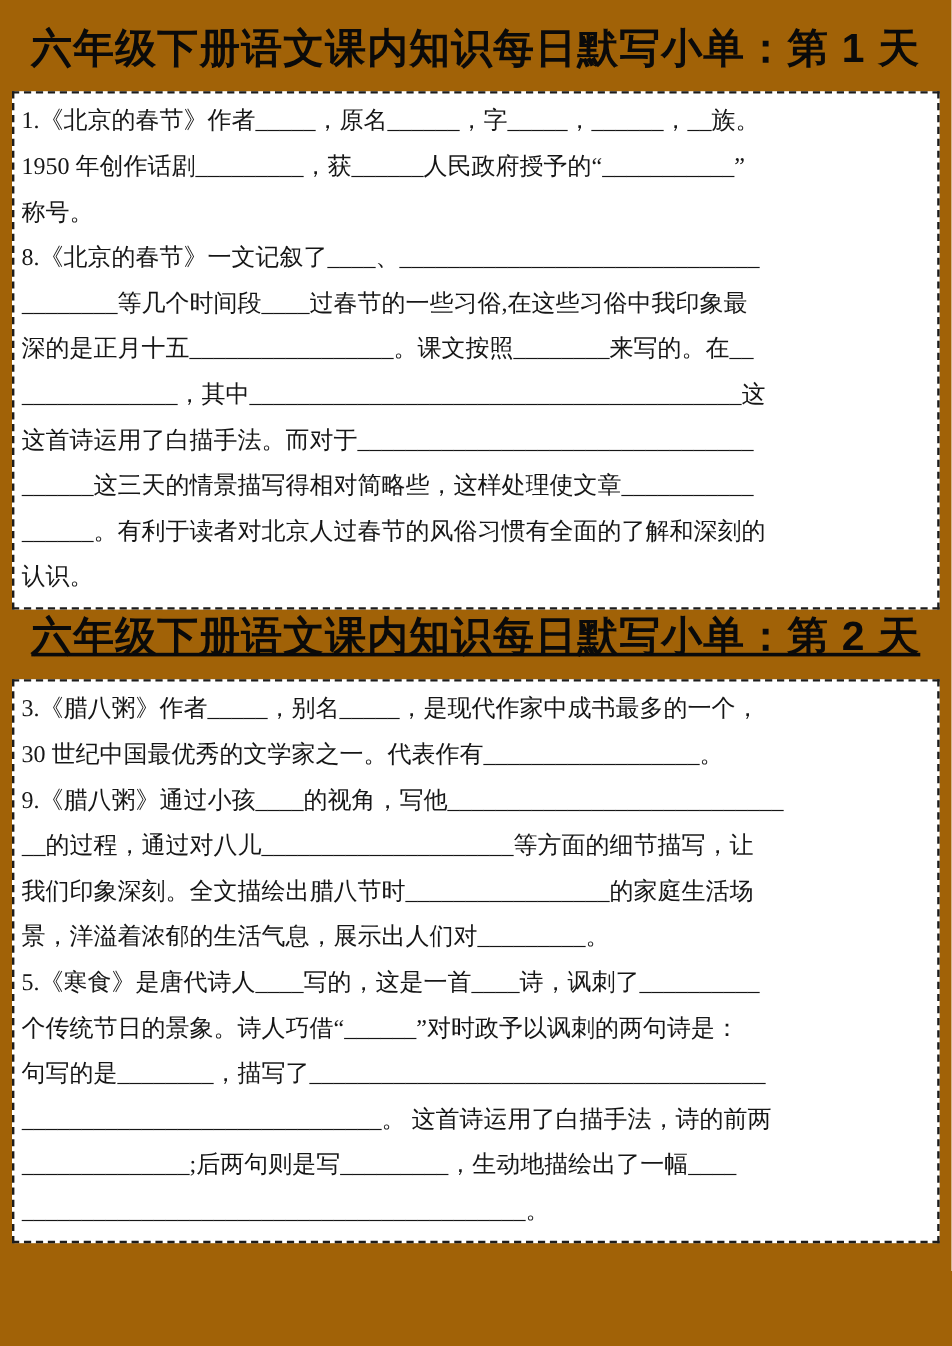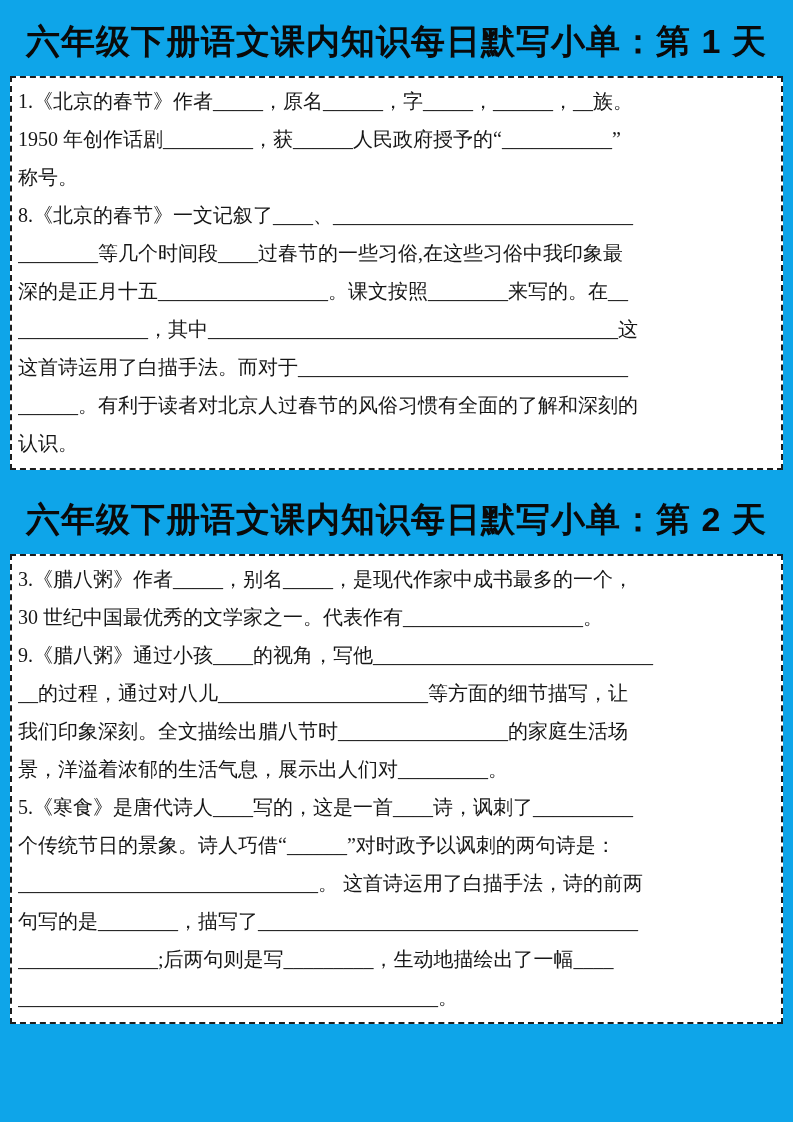--- a/index.html
+++ b/index.html
@@ -1,35 +1,35 @@
 <!DOCTYPE html>
 <html><head>
 <meta charset="utf-8">
 <style>
   html, body { margin: 0; padding: 0; background: #ffffff; }
   .page {
     position: relative;
     width: 793px;
     height: 1122px;
-    background: #0ea5e9;
+    background: #a16207;
     color: #111111;
     font-family: "Liberation Serif", "DejaVu Serif", serif;
     overflow: hidden;
   }
   .ws-title {
     text-align: center;
     font-family: "Liberation Sans", "DejaVu Sans", sans-serif;
     font-weight: bold;
     font-size: 34px;
     line-height: 42px;
     letter-spacing: 1px;
     color: #0a0a0a;
     margin-top: 20px;
   }
-  .ws-title.second { margin-top: 28px; }
+  .ws-title.second { margin-top: 2px; text-decoration: underline; }
   .ws-box {
     margin: 14px 10px 0 10px;
     border: 2px dashed #1c1c1c;
     padding: 4px 6px 6px 6px;
     background: #ffffff;
   }
   .ws-line {
     font-size: 20px;
     line-height: 38px;
     white-space: nowrap;
@@ -46,34 +46,35 @@
 
   <div class="ws-box">
     <div class="ws-line">1.《北京的春节》作者_____，原名______，字_____，______，__族。</div>
     <div class="ws-line">1950 年创作话剧_________，获______人民政府授予的“___________”</div>
     <div class="ws-line">称号。</div>
     <div class="ws-line">8.《北京的春节》一文记叙了____、______________________________</div>
     <div class="ws-line">________等几个时间段____过春节的一些习俗,在这些习俗中我印象最</div>
     <div class="ws-line">深的是正月十五_________________。课文按照________来写的。在__</div>
     <div class="ws-line">_____________，其中_________________________________________这</div>
     <div class="ws-line">这首诗运用了白描手法。而对于_________________________________</div>
+    <div class="ws-line">______这三天的情景描写得相对简略些，这样处理使文章___________</div>
     <div class="ws-line">______。有利于读者对北京人过春节的风俗习惯有全面的了解和深刻的</div>
     <div class="ws-line">认识。</div>
   </div>
 
   <div class="ws-title second">六年级下册语文课内知识每日默写小单：第 2 天</div>
 
   <div class="ws-box">
     <div class="ws-line">3.《腊八粥》作者_____，别名_____，是现代作家中成书最多的一个，</div>
     <div class="ws-line">30 世纪中国最优秀的文学家之一。代表作有__________________。</div>
     <div class="ws-line">9.《腊八粥》通过小孩____的视角，写他____________________________</div>
     <div class="ws-line">__的过程，通过对八儿_____________________等方面的细节描写，让</div>
     <div class="ws-line">我们印象深刻。全文描绘出腊八节时_________________的家庭生活场</div>
     <div class="ws-line">景，洋溢着浓郁的生活气息，展示出人们对_________。</div>
     <div class="ws-line">5.《寒食》是唐代诗人____写的，这是一首____诗，讽刺了__________</div>
     <div class="ws-line">个传统节日的景象。诗人巧借“______”对时政予以讽刺的两句诗是：</div>
+    <div class="ws-line">句写的是________，描写了______________________________________</div>
     <div class="ws-line">______________________________。 这首诗运用了白描手法，诗的前两</div>
-    <div class="ws-line">句写的是________，描写了______________________________________</div>
     <div class="ws-line">______________;后两句则是写_________，生动地描绘出了一幅____</div>
     <div class="ws-line">__________________________________________。</div>
   </div>
 
 </div>
 
 </body></html>

